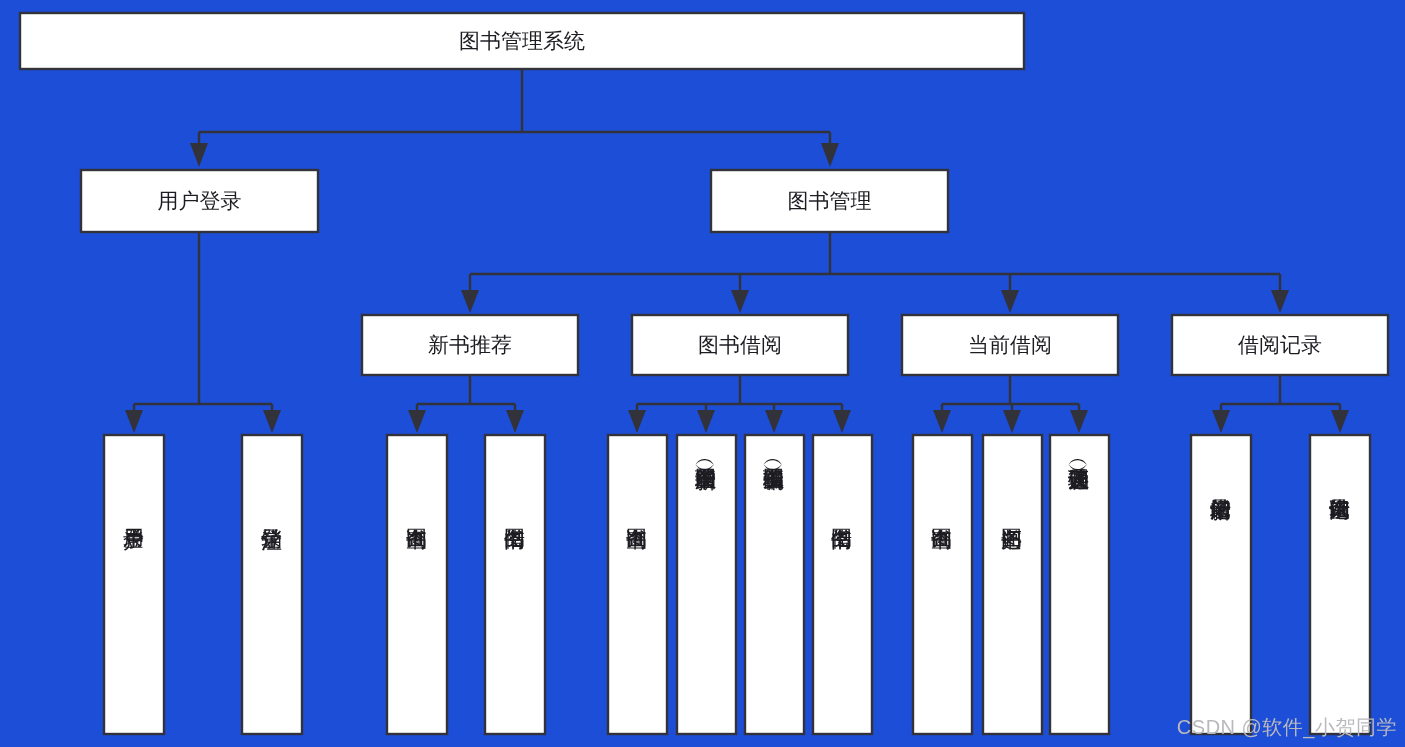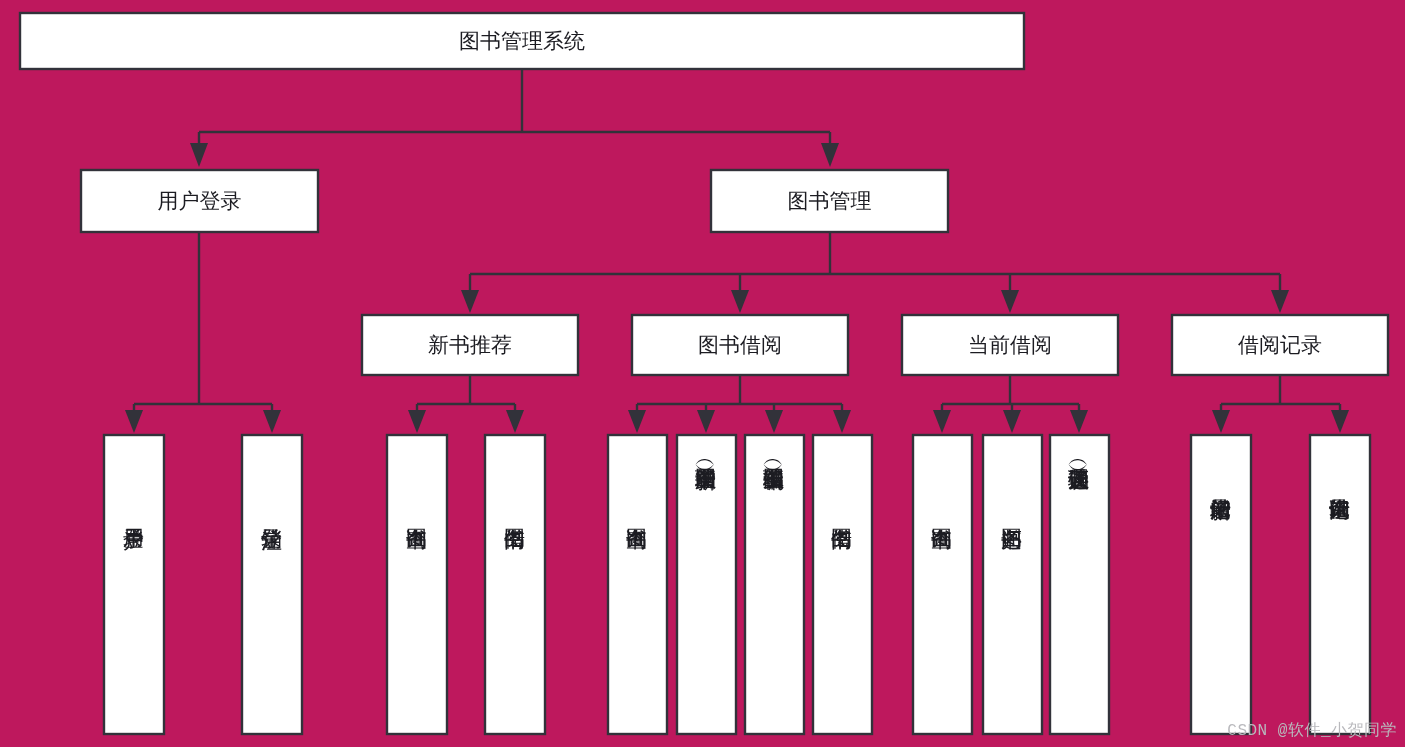--- a/index.html
+++ b/index.html
@@ -10,21 +10,21 @@
   body {
     width: 1405px;
     height: 747px;
     font-family: "Liberation Sans", sans-serif;
     overflow: hidden;
   }
   #diagram-root {
     position: relative;
     width: 1405px;
     height: 747px;
-    background: #be185d;
+    background: #1d4ed8;
   }
   svg#tree-svg {
     position: absolute;
     left: 0;
     top: 0;
     width: 1405px;
     height: 747px;
     display: block;
   }
   .node-box {
@@ -52,22 +52,22 @@
   .node-label-v {
     font-family: "Liberation Sans", sans-serif;
     font-size: 21px;
     fill: #1c1c22;
     text-anchor: middle;
   }
   .watermark {
     position: absolute;
     right: 8px;
     bottom: 6px;
-    font-family: Liberation Mono, monospace;
-    font-size: 16px;
+    font-family: Liberation Sans, sans-serif;
+    font-size: 20px;
     color: #b9b9bd;
     letter-spacing: 0.5px;
     white-space: nowrap;
     user-select: none;
   }
 </style>
 </head>
 <body>
 
 <div id="diagram-root">

